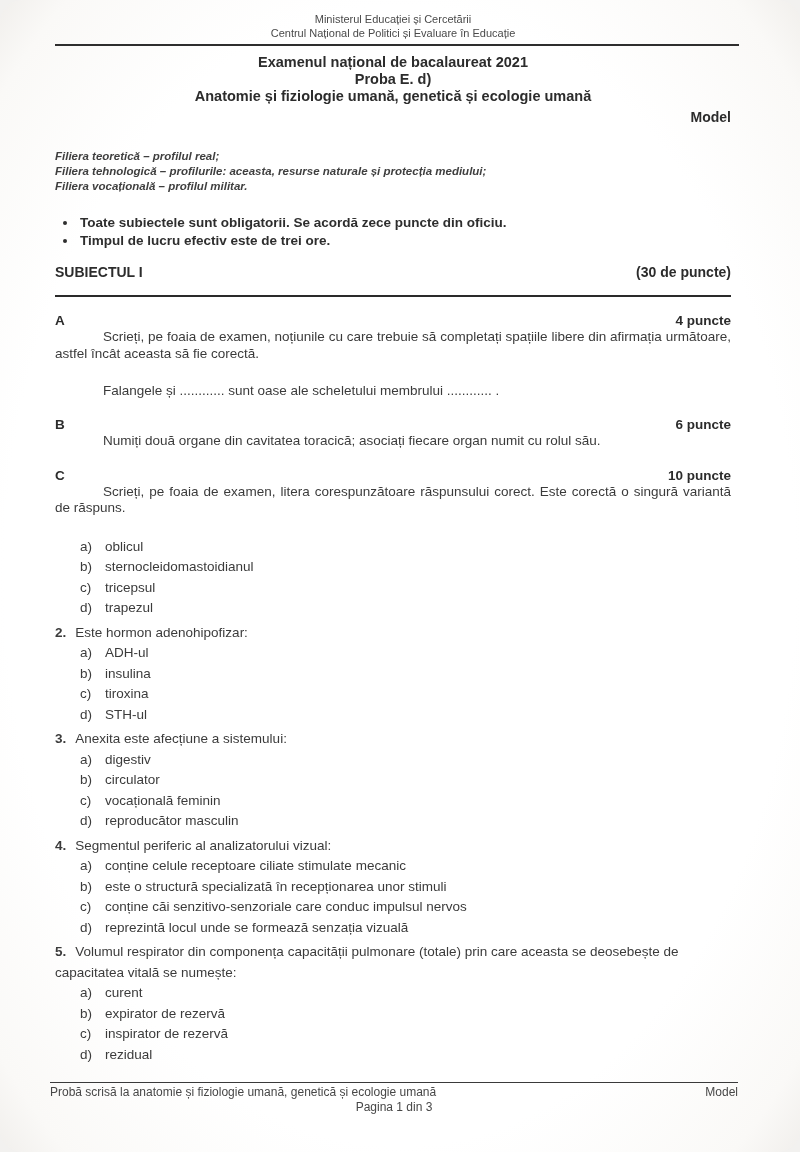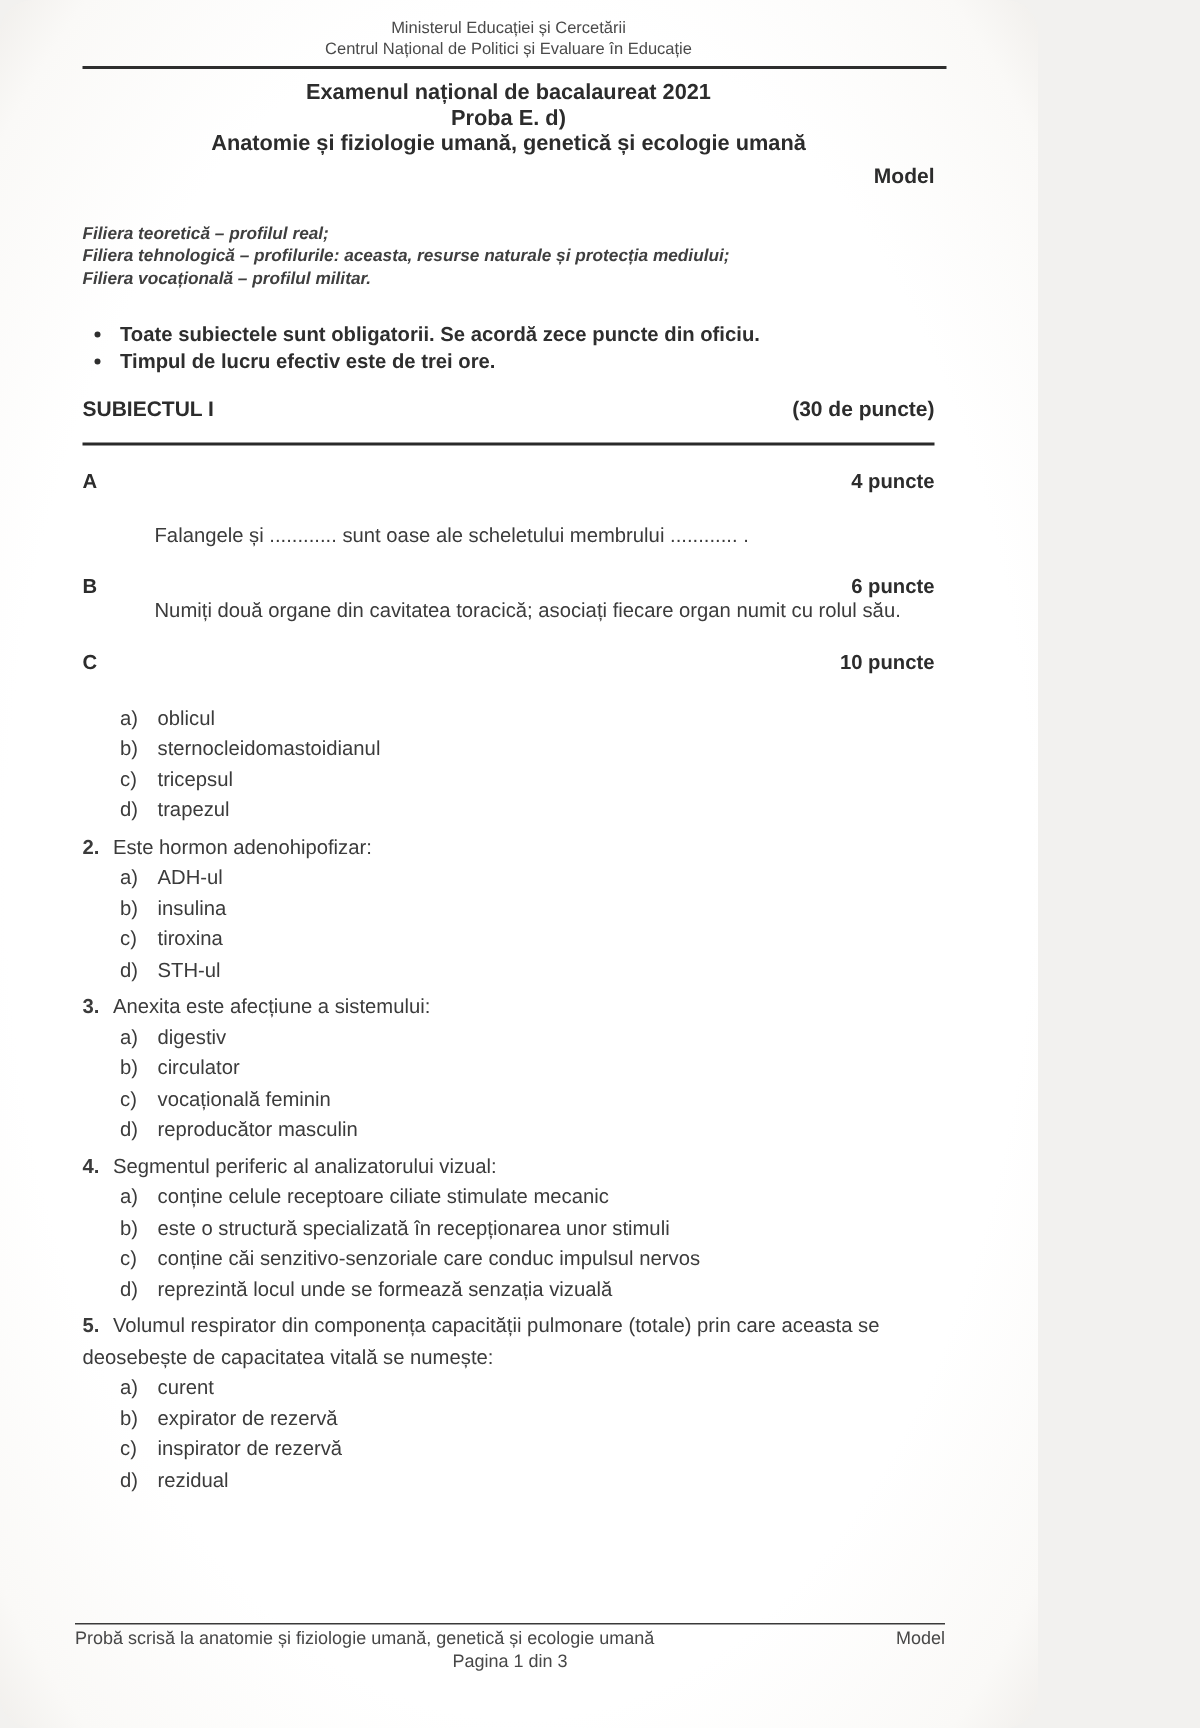--- a/index.html
+++ b/index.html
@@ -6,21 +6,21 @@
     margin: 0;
     padding: 0;
     width: 800px;
     height: 1152px;
     overflow: hidden;
     background: #f2f1ef;
     font-family: "Liberation Sans", sans-serif;
   }
   .page {
     position: relative;
-    width: 692px;
+    width: 800px;
     height: 1152px;
     box-sizing: border-box;
     padding: 12px 69px 0 55px;
     background: radial-gradient(ellipse at center, #ffffff 70%, #faf9f7 92%, #f1efec 100%);
     color: #3b3b3b;
     filter: blur(0.2px);
     border-radius: 22px;
   }
   .hdr {
     text-align: center;
@@ -161,32 +161,34 @@
 
   <div class="subject-row">
     <span>SUBIECTUL I</span>
     <span>(30 de puncte)</span>
   </div>
 
   <div class="sec-head sec-a">
     <span>A</span>
     <span>4 puncte</span>
   </div>
+  <div class="para">Scrieți, pe foaia de examen, noțiunile cu care trebuie să completați spațiile libere din afirmația următoare, astfel încât aceasta să fie corectă.</div>
   <div class="fill-line">Falangele și ............ sunt oase ale scheletului membrului ............ .</div>
 
   <div class="sec-head sec-b">
     <span>B</span>
     <span>6 puncte</span>
   </div>
   <div class="para">Numiți două organe din cavitatea toracică; asociați fiecare organ numit cu rolul său.</div>
 
   <div class="sec-head sec-c">
     <span>C</span>
     <span>10 puncte</span>
   </div>
+  <div class="para">Scrieți, pe foaia de examen, litera corespunzătoare răspunsului corect. Este corectă o singură variantă de răspuns.</div>
 
   <div class="question first">
     <div class="opt-row">
         <span class="opt-label">a)</span>
         <span>oblicul</span>
       </div>
     <div class="opt-row">
         <span class="opt-label">b)</span>
         <span>sternocleidomastoidianul</span>
       </div>

